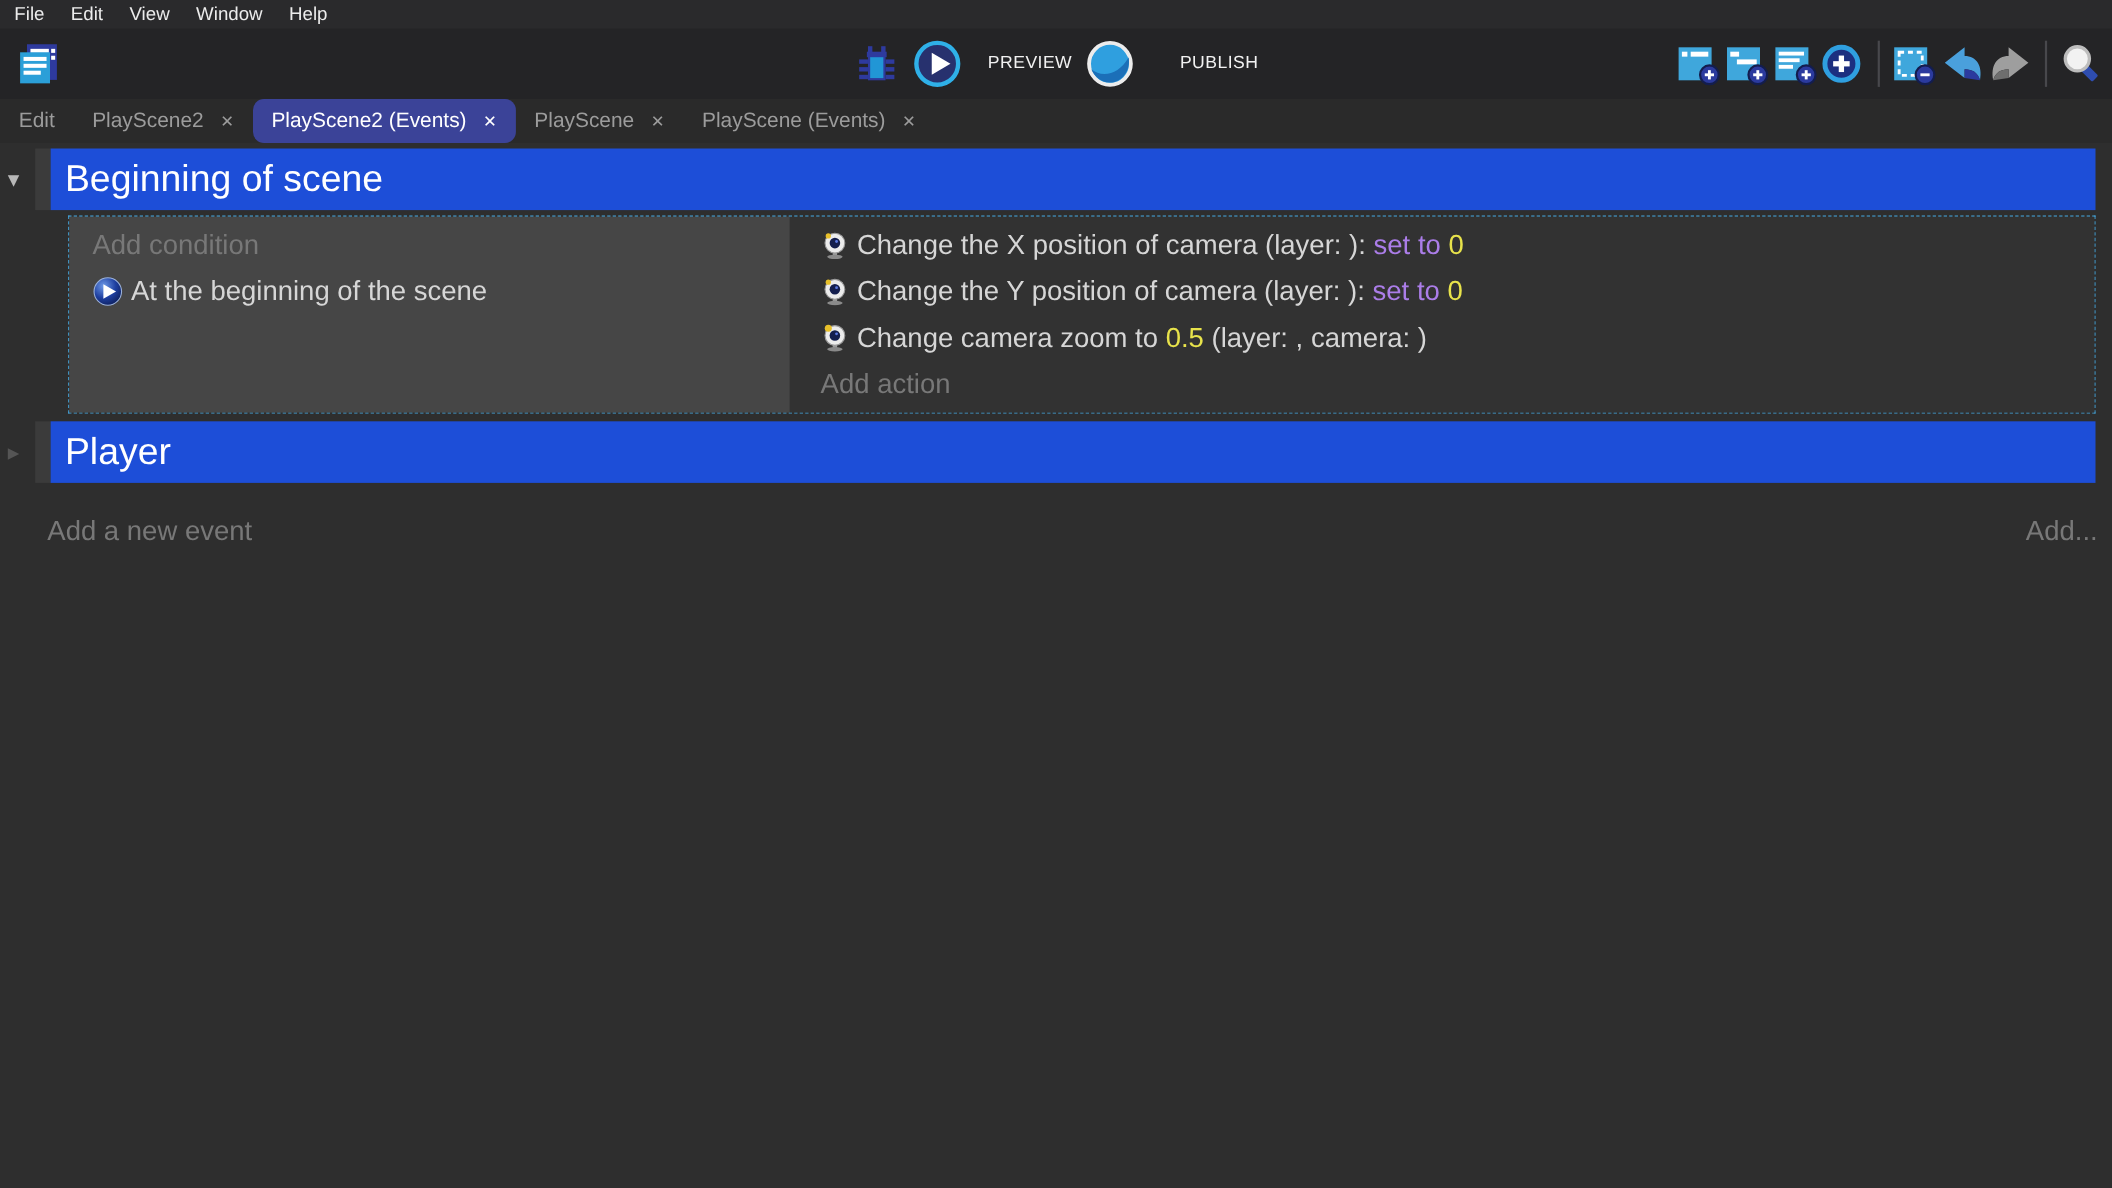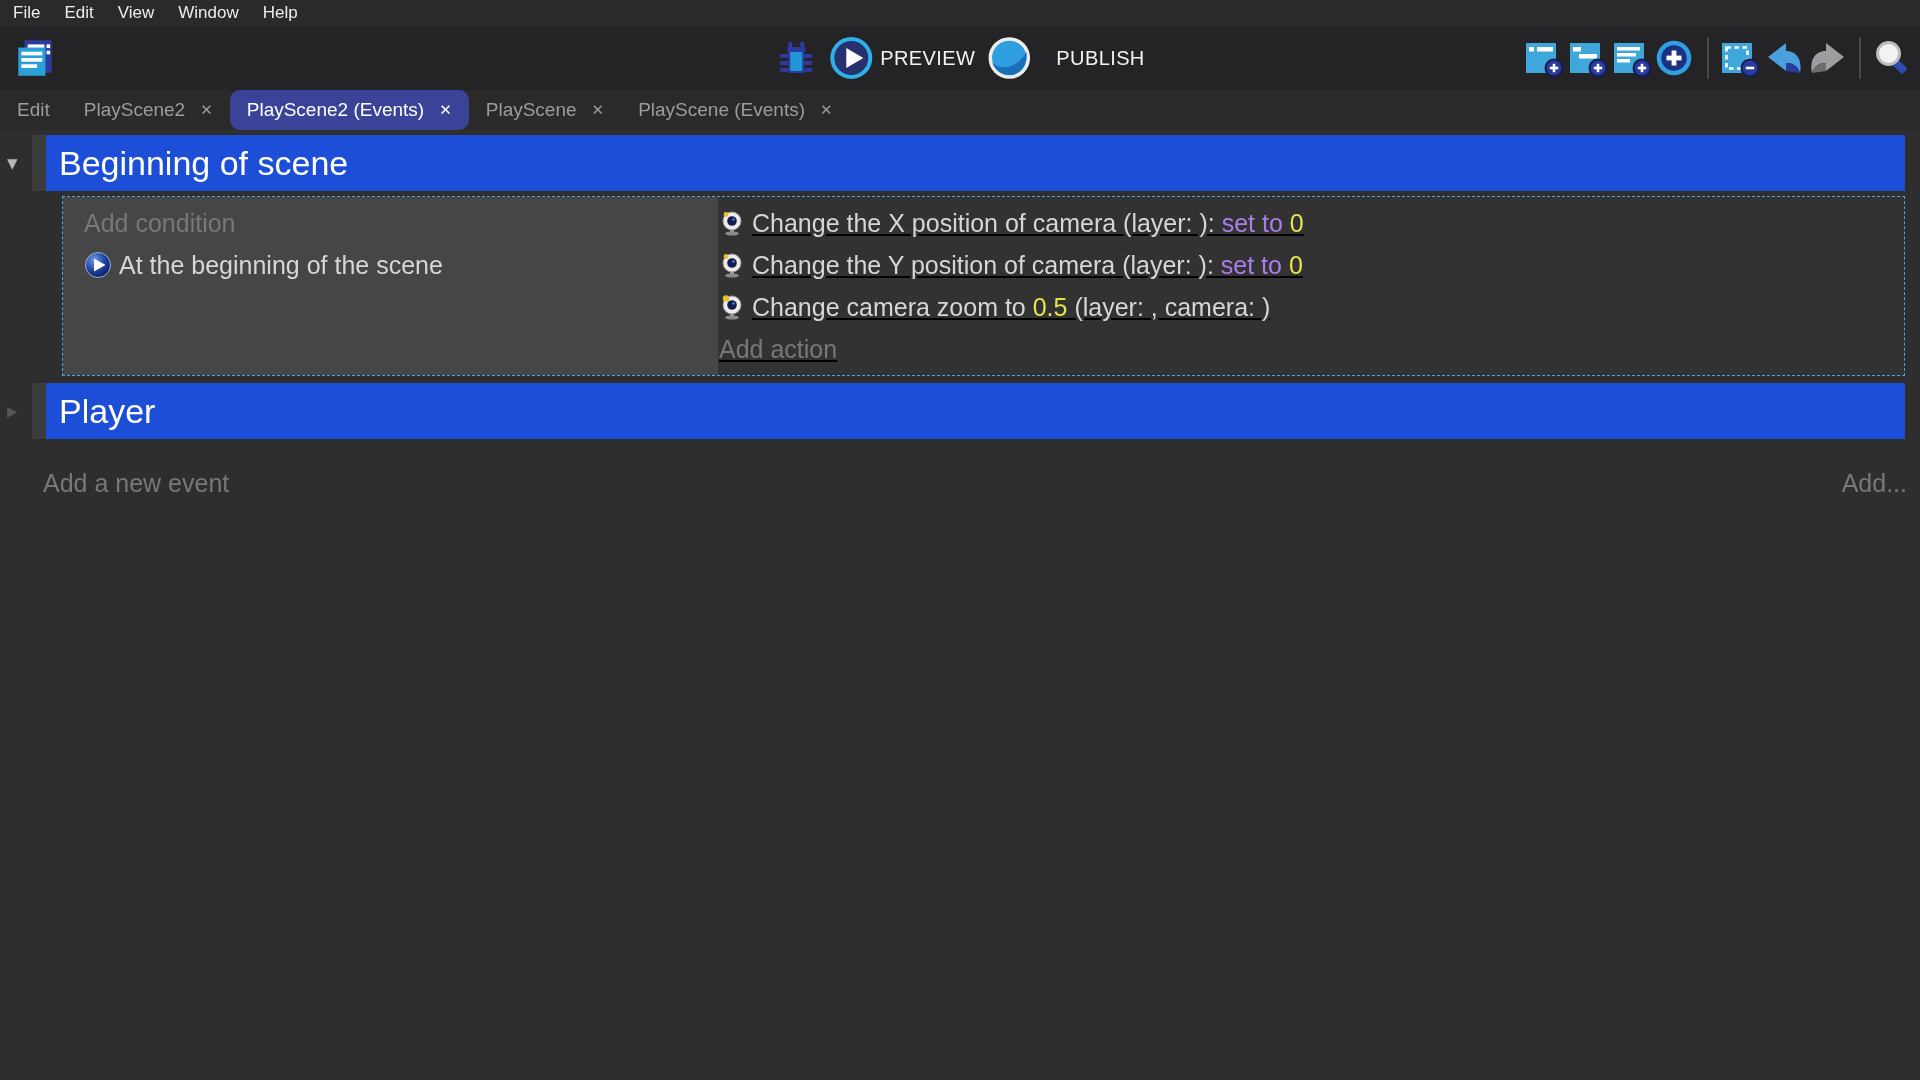--- a/index.html
+++ b/index.html
@@ -28,21 +28,21 @@
   .toolbar-center {
     position: absolute; left: 50%; top: 0; height: 100%;
     transform: translateX(-50%);
     display: flex; align-items: center; gap: 11px;
   }
   .toolbar-right {
     position: absolute; right: 8px; top: 0; height: 100%;
     display: flex; align-items: center; gap: 4px;
   }
   .tool-btn { display: flex; align-items: center; justify-content: center; }
-  .toolbar-label { color: #f2f2f2; font-size: 20px; letter-spacing: .4px; margin-left: 0; }
+  .toolbar-label { color: #f2f2f2; font-size: 16px; letter-spacing: .4px; margin-left: 17px; }
   .tool-sep { width: 2px; height: 42px; background: #48484c; margin: 0 7px; }
 
   
   .tabbar { height: 40px; background: #2a2a2a; display: flex; align-items: stretch; }
   .tab { display: flex; align-items: center; gap: 15px; padding: 0 17px; font-size: 19px; color: #9c9c9c; cursor: default; }
   .tab-close { font-size: 15px; color: #9c9c9c; }
   .tab.active { background: #3b4398; color: #ffffff; border-radius: 10px; }
   .tab.active .tab-close { color: #ffffff; }
 
   
@@ -55,21 +55,21 @@
     flex: 1; background: #1d4ed8; color: #ffffff;
     font-size: 34px; display: flex; align-items: center; padding-left: 13px;
     font-weight: 400;
   }
 
   .event-row {
     display: flex; margin: 5px 15px 7px 62px;
     border: 1px dashed #45a8e0; min-height: 167px;
   }
   .conditions { width: 655px; background: #464646; padding: 5px 8px 5px 21px; }
-  .actions { flex: 1; background: #323232; padding: 5px 8px 5px 1px; text-decoration: underline; }
+  .actions { flex: 1; background: #323232; padding: 5px 8px 5px 28px; }
   .ev-line {
     display: flex; align-items: center; gap: 7px; height: 42px;
     font-size: 25px; color: #d6d6d6; white-space: pre;
   }
   .ev-line .icn { flex: 0 0 auto; display: flex; }
   .placeholder { color: #787878; }
   .op  { color: #ab7de8; }
   .val { color: #e8e34b; }
 
   .add-row {

